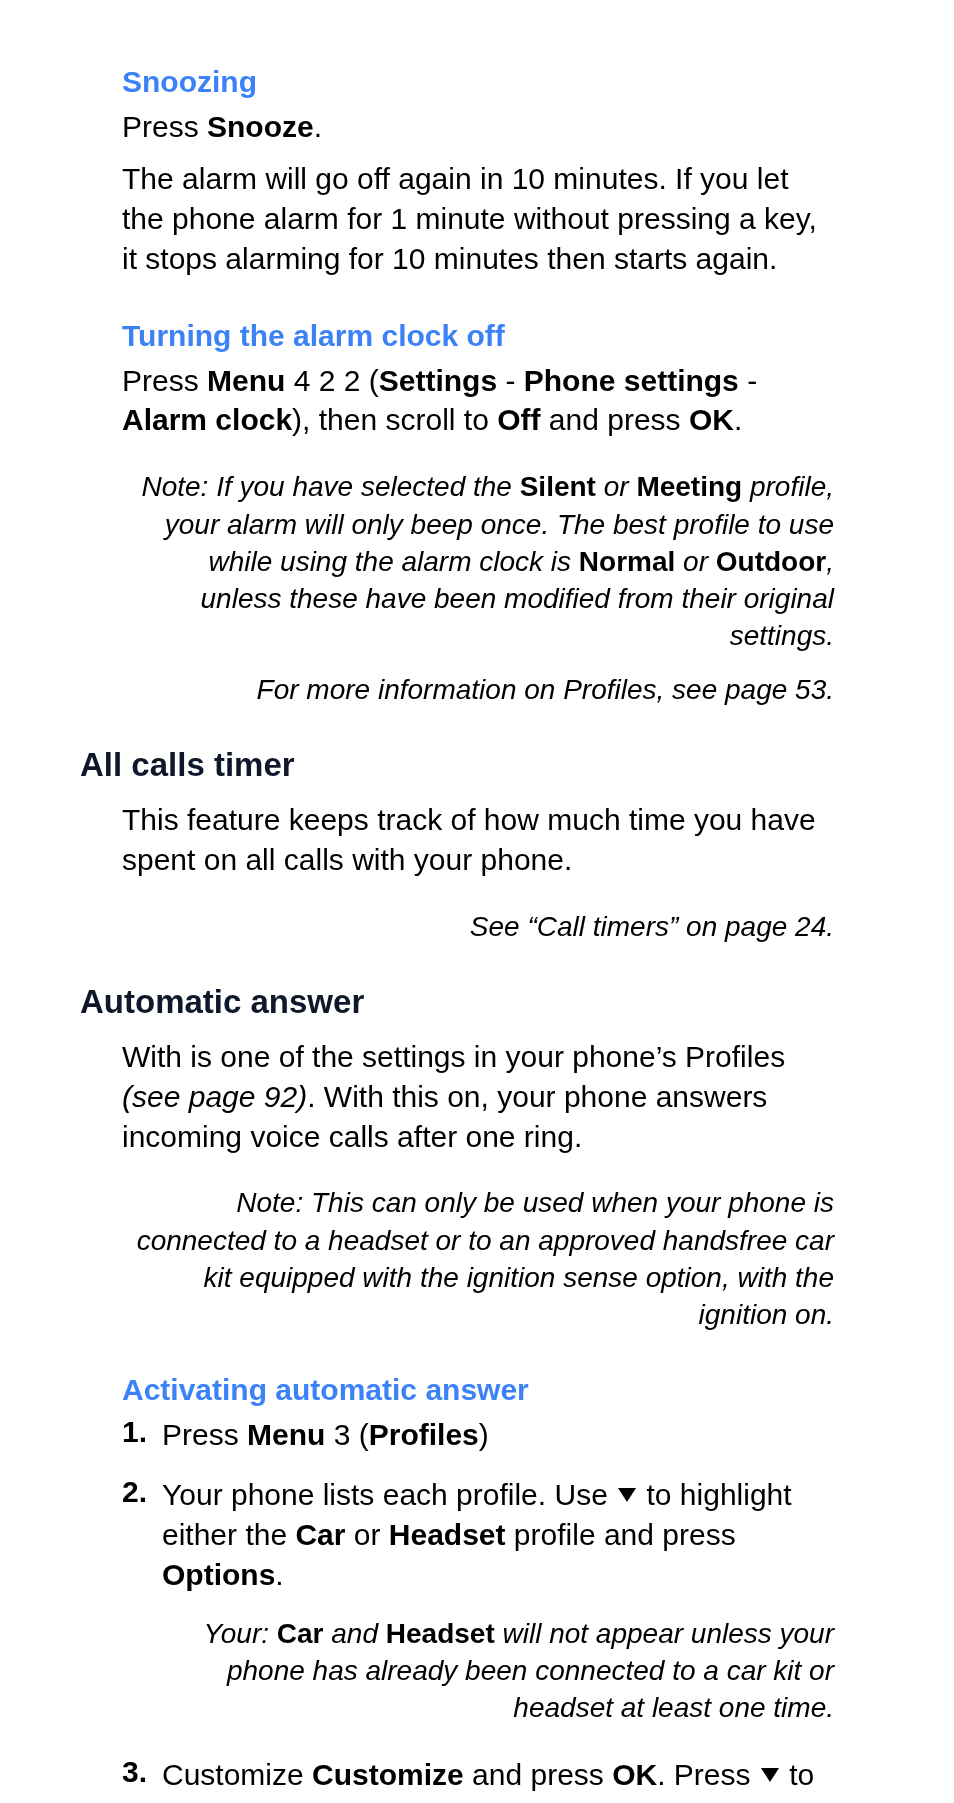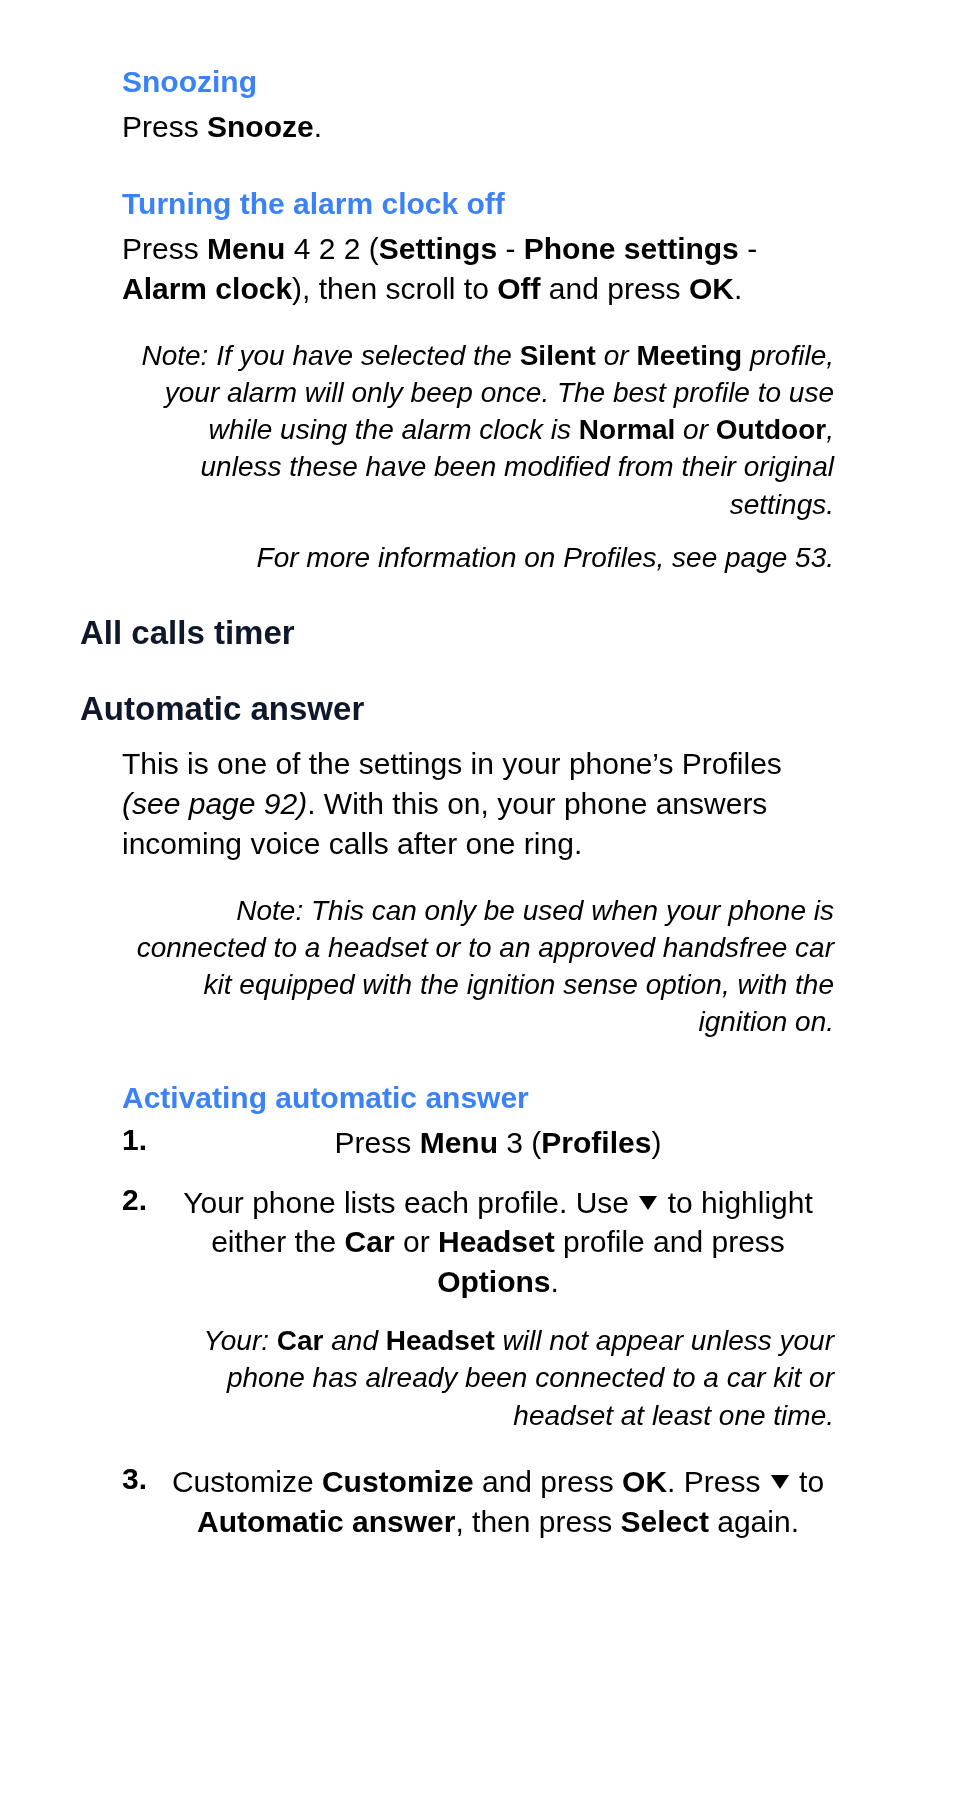--- a/index.html
+++ b/index.html
@@ -52,21 +52,20 @@
   }
   .ol-num {
     flex: 0 0 40px;
     font-weight: 700;
     font-size: 30px;
   }
   .ol-body {
     flex: 1 1 auto;
     font-size: 30px;
     line-height: 1.33;
-    text-align: center;
   }
   .tri {
     display: inline-block;
     width: 0; height: 0;
     border-left: 9px solid transparent;
     border-right: 9px solid transparent;
     border-top: 14px solid #000;
     vertical-align: middle;
     margin: 0 2px 4px 2px;
   }
@@ -74,39 +73,44 @@
 </head>
 <body>
 
 <div class="page">
 
   <div class="indent1">
     <p class="h3">Snoozing</p>
     <p class="body short">
       <span>Press </span><span class="bold">Snooze</span><span>.</span>
     </p>
+    <p class="body">The alarm will go off again in 10 minutes. If you let the phone alarm for 1 minute without pressing a key, it stops alarming for 10 minutes then starts again.</p>
   </div>
 
   <div class="indent1" style="margin-top:40px;">
     <p class="h3">Turning the alarm clock off</p>
     <p class="body">
       <span>Press </span><span class="bold">Menu</span><span> 4 2 2 (</span><span class="bold">Settings</span><span> - </span><span class="bold">Phone settings</span><span> - </span><span class="bold">Alarm clock</span><span>), then scroll to </span><span class="bold">Off</span><span> and press </span><span class="bold">OK</span><span>.</span>
     </p>
     <p class="note short">
       <span>Note: If you have selected the </span><span class="bold" style="font-style:normal">Silent</span><span> or </span><span class="bold" style="font-style:normal">Meeting</span><span> profile, your alarm will only beep once. The best profile to use while using the alarm clock is </span><span class="bold" style="font-style:normal">Normal</span><span> or </span><span class="bold" style="font-style:normal">Outdoor</span><span>, unless these have been modified from their original settings.</span>
     </p>
     <p class="note">For more information on Profiles, see page 53.</p>
   </div>
 
   <p class="h2">All calls timer</p>
+  <div class="indent1">
+    <p class="body">This feature keeps track of how much time you have spent on all calls with your phone.</p>
+    <p class="note">See “Call timers” on page 24.</p>
+  </div>
 
   <p class="h2">Automatic answer</p>
   <div class="indent1">
     <p class="body">
-      <span>This is one of the settings in your phone’s Profiles </span><span style="font-style:italic">(see page 92)</span><span>. With this on, your phone answers incoming voice calls after one ring.</span>
+      <span>With is one of the settings in your phone’s Profiles </span><span style="font-style:italic">(see page 92)</span><span>. With this on, your phone answers incoming voice calls after one ring.</span>
     </p>
     <p class="note">Note: This can only be used when your phone is connected to a headset or to an approved handsfree car kit equipped with the ignition sense option, with the ignition on.</p>
   </div>
 
   <div class="indent1" style="margin-top:40px;">
     <p class="h3">Activating automatic answer</p>
 
     <div class="ol-row">
       <div class="ol-num">1.</div>
       <div class="ol-body">

